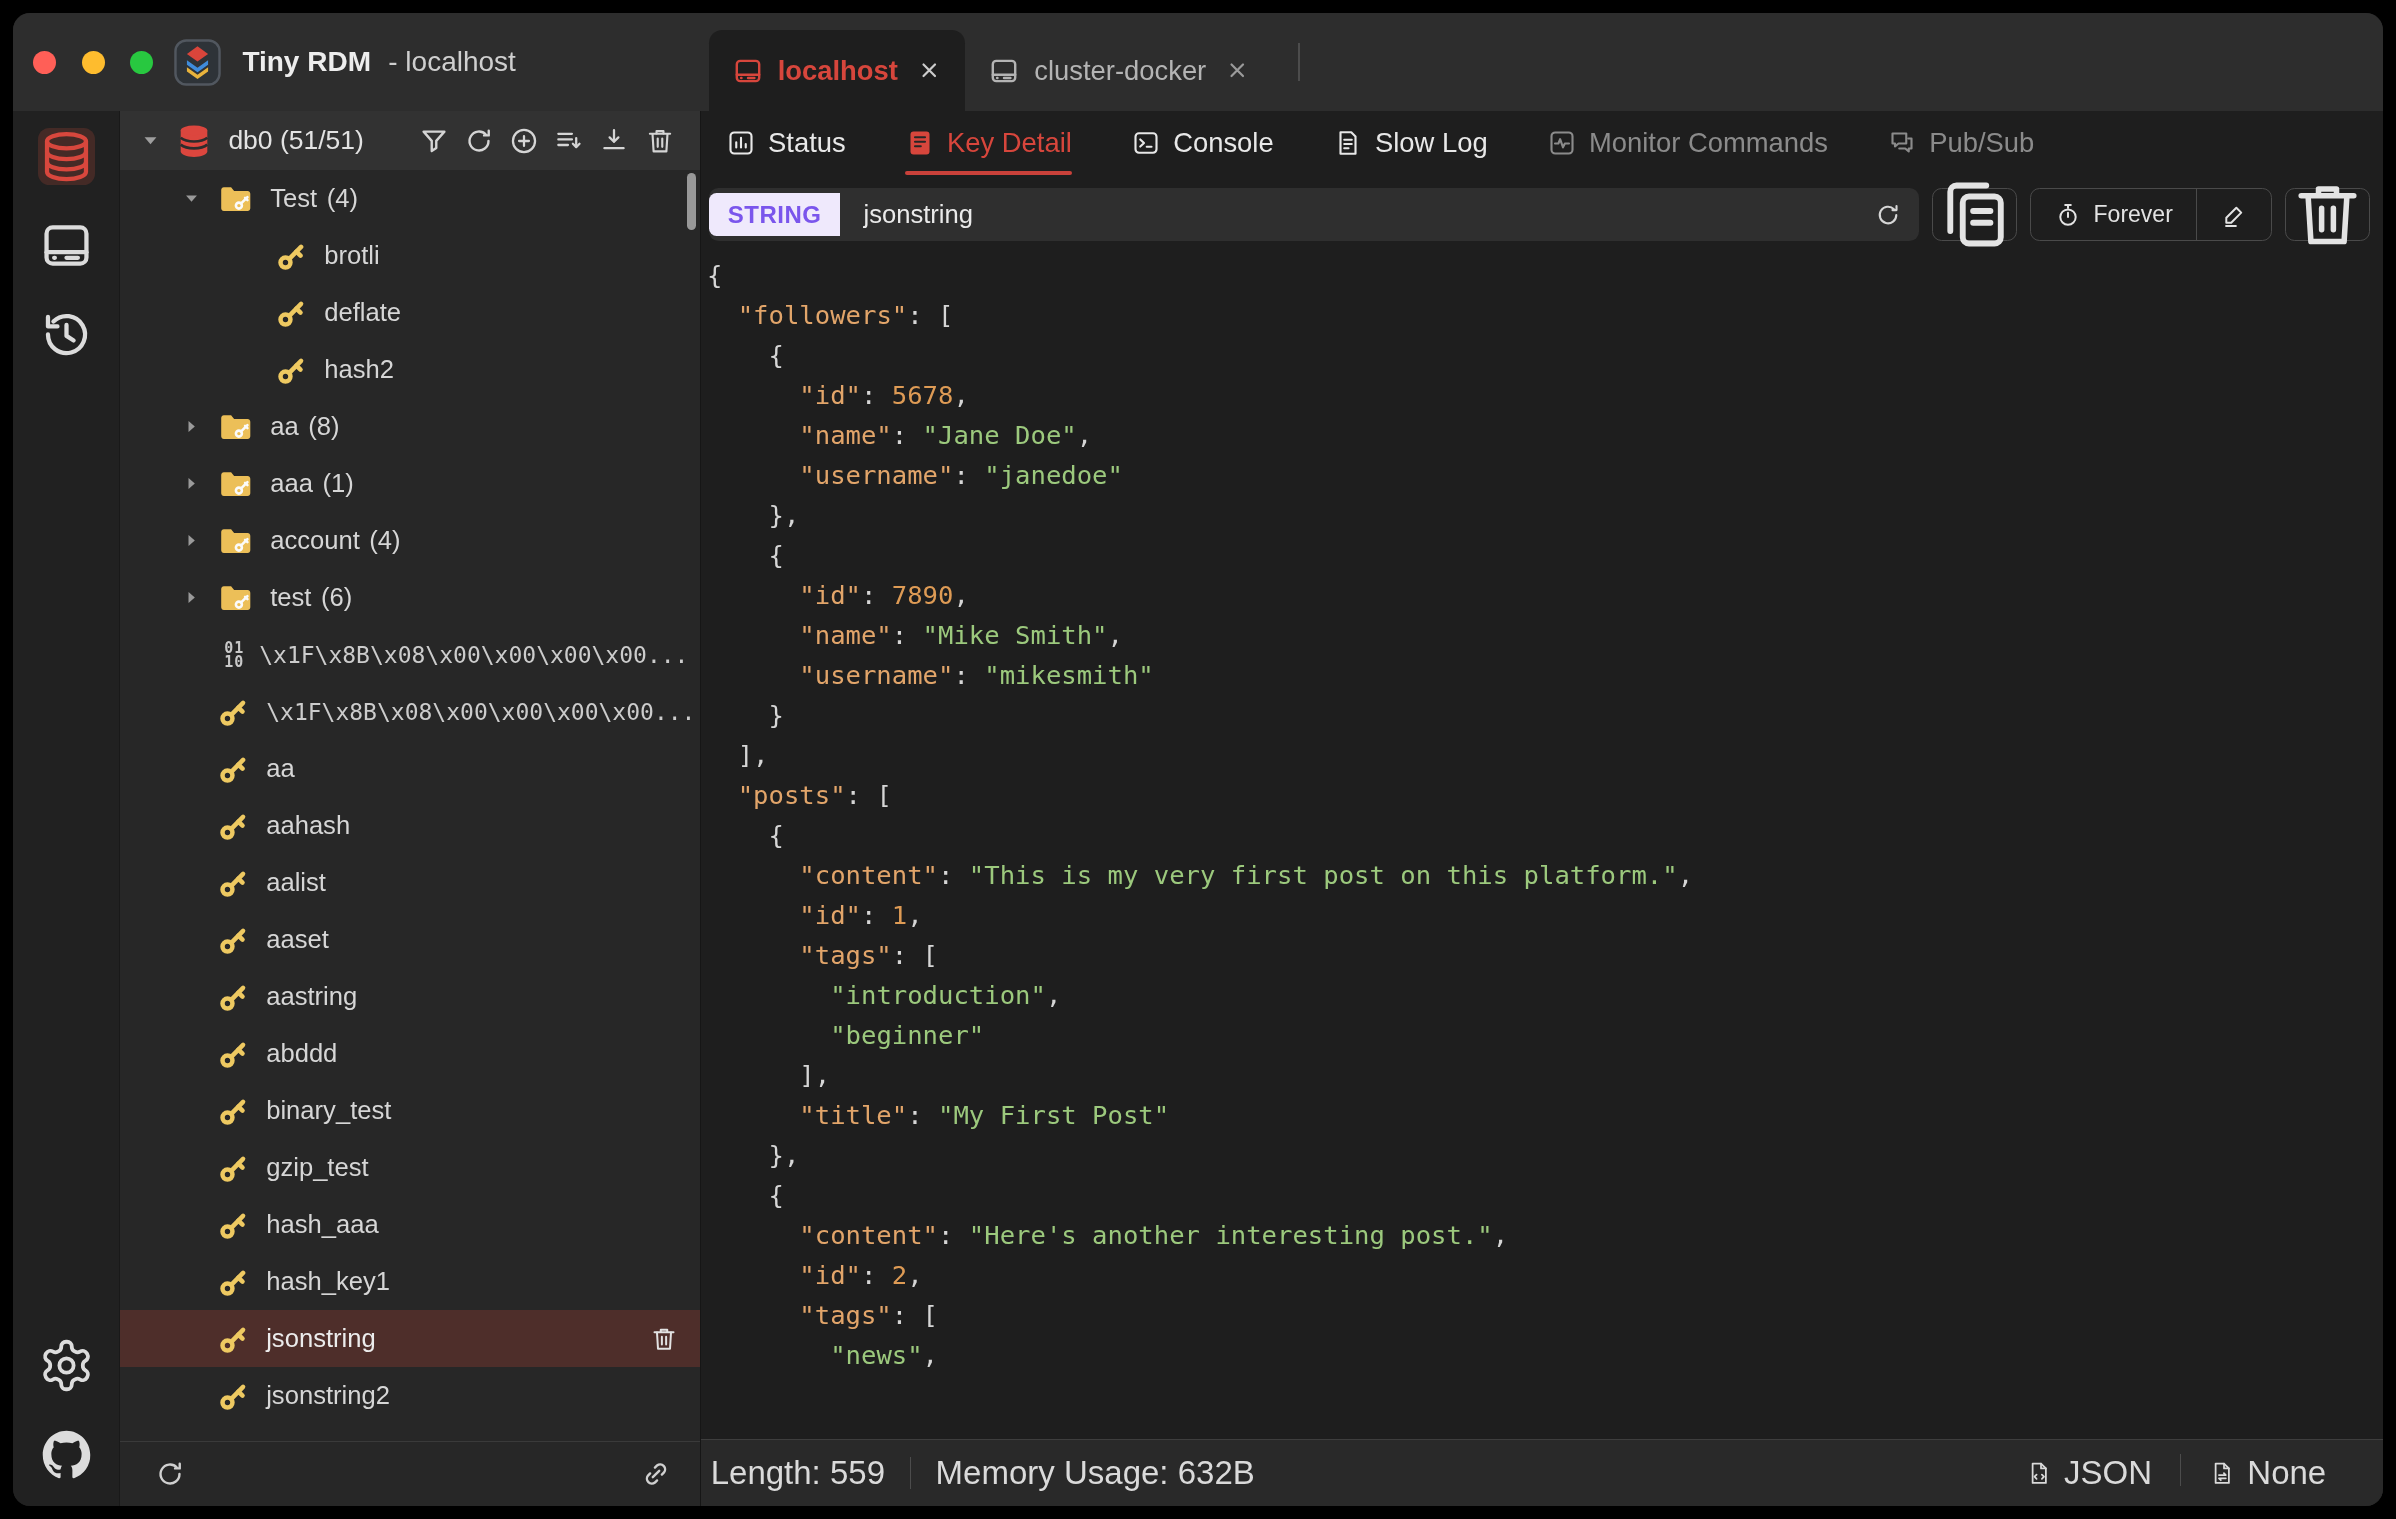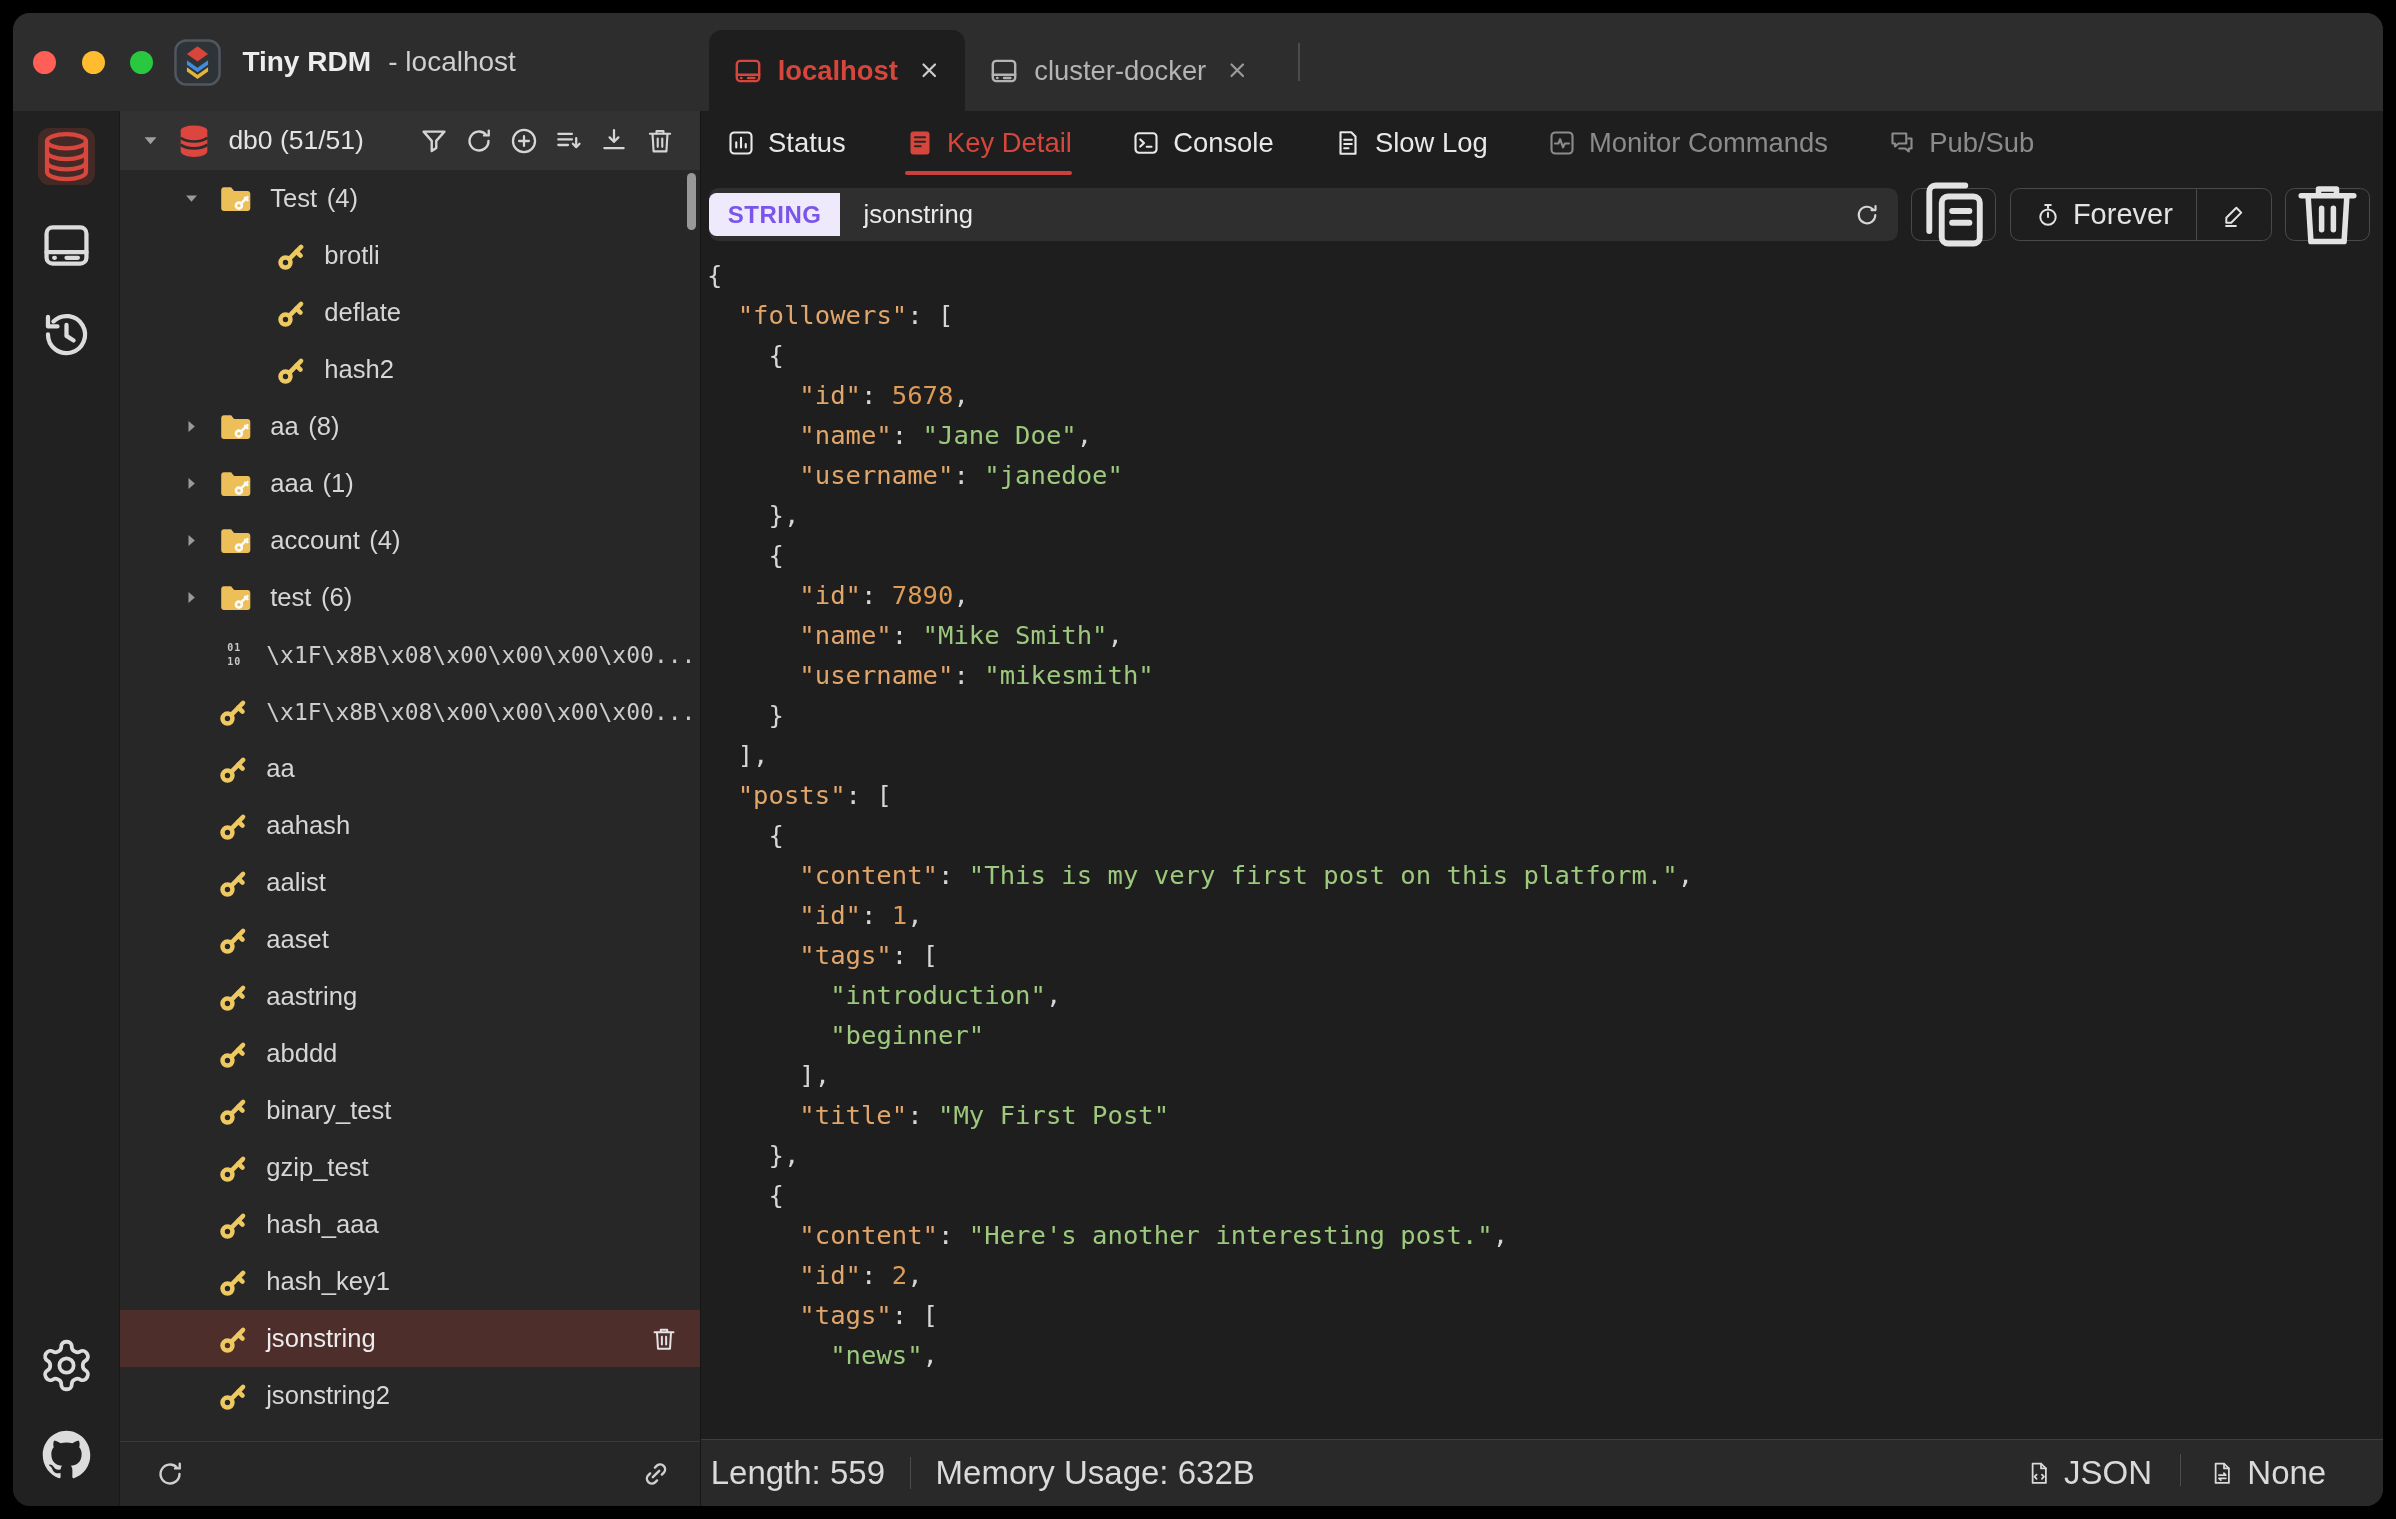--- a/index.html
+++ b/index.html
@@ -49,21 +49,21 @@
                 background:#989898;z-index:5;}
   .tree{flex:1;overflow:hidden;}
   .tree-row{height:57px;display:flex;align-items:center;font-size:25.6px;color:#d6d6d6;
             white-space:nowrap;overflow:hidden;}
   .tree-row.folder{padding-left:61px;}
   .tree-row.k1{padding-left:97px;}
   .tree-row.k2{padding-left:155px;}
   .tree-row .caret{width:21px;height:21px;color:#9a9a9a;margin-right:15px;display:inline-flex;flex-shrink:0;}
   .tree-row .fic{width:36px;height:36px;margin-right:17px;display:inline-flex;flex-shrink:0;}
   .tree-row .kic{width:34px;height:34px;margin-right:15px;display:inline-flex;flex-shrink:0;}
-  .binic{width:34px;margin-right:15px;font-family:"DejaVu Sans Mono",monospace;font-size:10px;
+  .binic{width:34px;margin-right:8px;font-family:"DejaVu Sans Mono",monospace;font-size:15px;
          line-height:14px;font-weight:700;color:#c9c9c9;text-align:center;letter-spacing:0.9px;flex-shrink:0;}
   .tree-row .cnt{margin-left:9.5px;}
   .tree-row.mono-label .lbl{font-family:"DejaVu Sans Mono",monospace;font-size:23px;color:#cccccc;}
   .tree-row.selected{background:#4e2e2a;color:#ececec;}
   .row-trash{margin-left:auto;margin-right:21px;width:30px;height:30px;color:#e3e3e3;
              display:inline-flex;flex-shrink:0;}
   .sidebar-footer{height:64px;border-top:1.4px solid #3a3a3a;display:flex;align-items:center;
                   justify-content:space-between;padding:0 28px 0 34px;color:#d0d0d0;flex-shrink:0;}
   .sidebar-footer .fi{width:32px;height:32px;display:inline-flex;}
   
@@ -84,21 +84,21 @@
               letter-spacing:0.5px;flex-shrink:0;}
   .key-name{margin-left:23px;font-size:25.6px;color:#eaeaea;flex:1;white-space:nowrap;overflow:hidden;}
   .key-refresh{width:28px;height:28px;color:#d6d6d6;margin-right:17px;display:inline-flex;flex-shrink:0;}
   .btn{height:53px;border:1.4px solid #4a4a4a;border-radius:9.5px;display:flex;align-items:center;
        justify-content:center;color:#e3e3e3;background:transparent;box-sizing:border-box;}
   .btn.icon-only{width:85px;}
   .btn svg,.seg svg{width:28px;height:28px;}
   .btn-group{height:53px;border:1.4px solid #4a4a4a;border-radius:9.5px;display:flex;
              align-items:stretch;box-sizing:border-box;overflow:hidden;}
   .btn-group .seg{display:flex;align-items:center;padding:0 23px;gap:11.4px;
-                  font-size:29px;color:#e3e3e3;}
+                  font-size:23px;color:#e3e3e3;}
   .btn-group .seg + .seg{border-left:1.4px solid #4a4a4a;}
   .btn-group .seg .bic{display:inline-flex;width:28px;height:28px;}
   .action-row{display:flex;justify-content:flex-end;margin:15px 13.2px 0 0;flex-shrink:0;}
   .action-row .btn-group{height:51px;}
   .action-row .seg{padding:0 28px;}
   
   .json-viewer{flex:1;overflow:hidden;padding:13.2px 0 0 5.7px;
                font-family:"DejaVu Sans Mono",monospace;font-size:25.6px;line-height:40px;}
   .jl{white-space:pre;}
   .tk-p{color:#d6d6d6}.tk-k{color:#e2a56a}.tk-s{color:#9cc97d}.tk-n{color:#de9b55}

